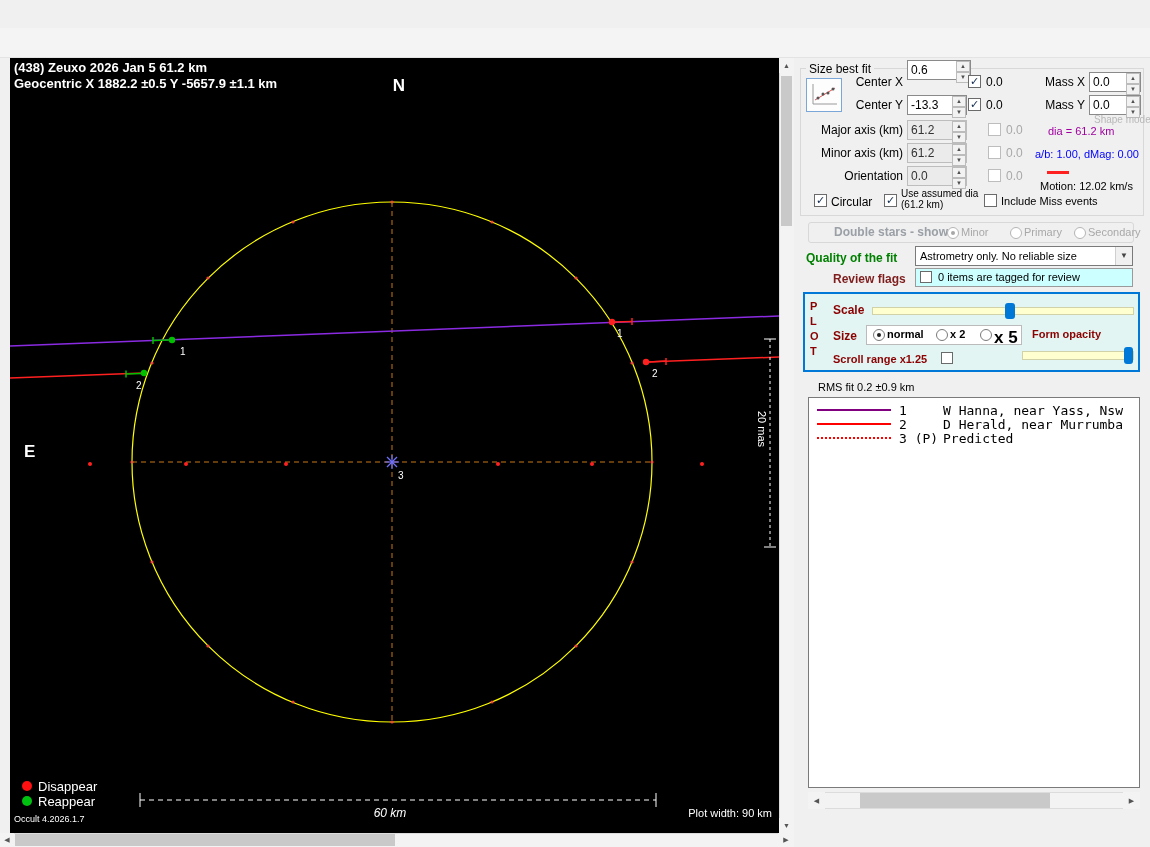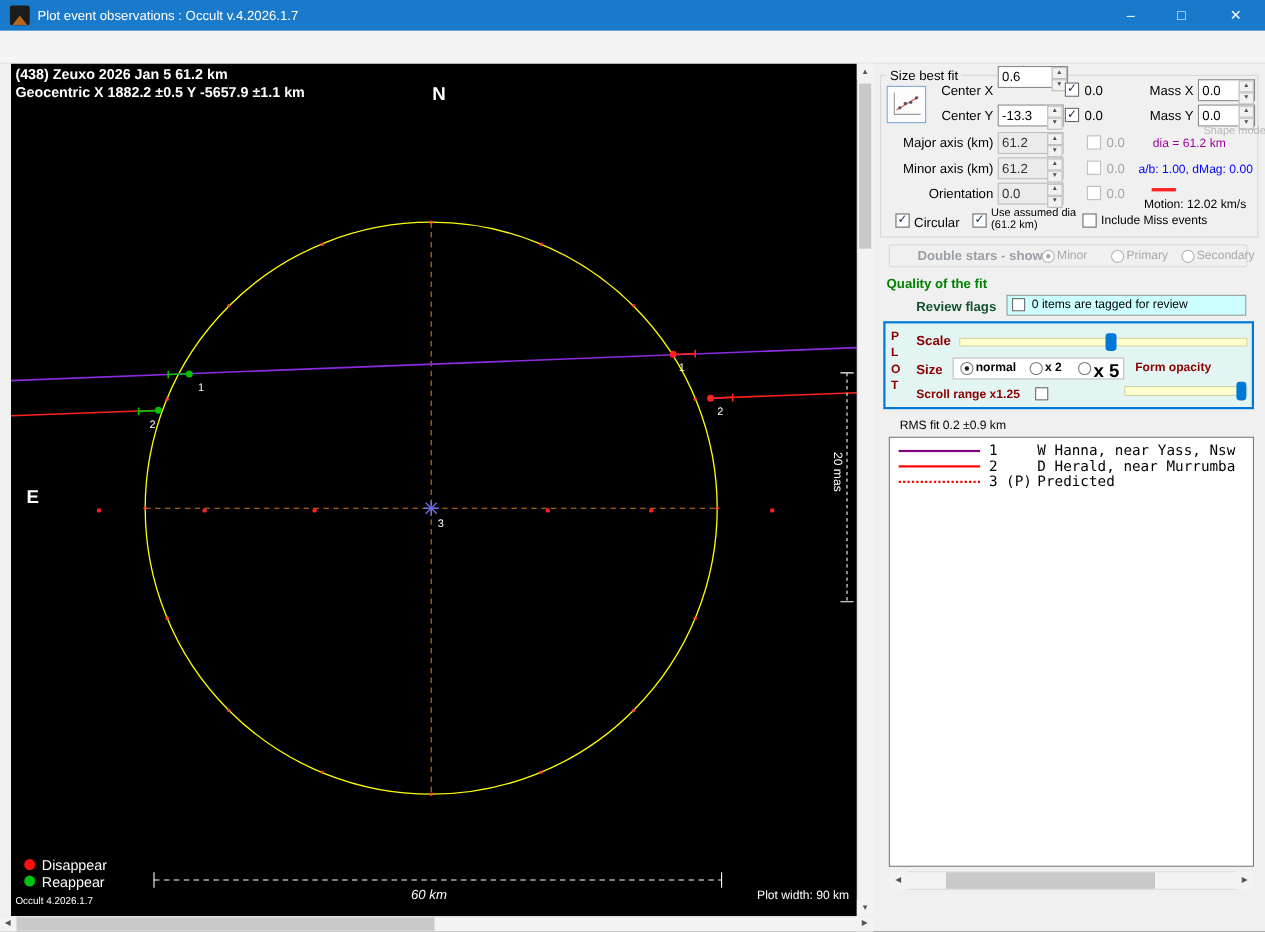--- a/index.html
+++ b/index.html
@@ -51,29 +51,20 @@
   .mono { font-family:"DejaVu Sans Mono", monospace; font-size:13px; }
   .listbox { position:absolute; left:808px; top:397px; width:332px; height:391px; background:#fff; border:1px solid #7a7a7a; }
   .lb-sw { position:absolute; width:74px; height:0; }
   .maroon { color:#8b0000; font-weight:bold; }
 </style>
 </head>
 <body>
 
 <div id="app">
 
-  <div class="titlebar">
-    <div class="app-icon">
-        <div class="mtn"></div>
-      </div>
-    <div class="title-text">Plot event observations : Occult v.4.2026.1.7</div>
-    <div class="tbtn" style="left:1005px;width:46px;">–</div>
-    <div class="tbtn" style="left:1051px;width:46px;">□</div>
-    <div class="tbtn" style="left:1097px;width:53px;">✕</div>
-  </div>
 
   <div class="menubar">
     <div class="mitem" style="left:18px;">with Plot...</div>
     <div class="mitem" style="left:96px;">Plot options...</div>
     <div class="help-ic">?</div>
     <div class="mitem" style="left:208px;">Help</div>
     <div class="mitem" style="left:252px;">Keep form on top</div>
     <div class="mitem" style="left:362px;">Exit</div>
     <div class="btn" style="left:432px;top:33px;width:88px;height:21px;line-height:19px;">Set 'Miss' Times</div>
     <div class="btn" style="left:529px;top:31px;width:55px;height:24px;line-height:20px;border:2px solid #4a4a4a;font-size:12px;">→Editor</div>
@@ -294,21 +285,25 @@
   <div class="gb" style="left:808px;top:222px;width:326px;height:21px;border-radius:3px;"></div>
   <div class="t" style="left:818px;top:225px;font-weight:bold;color:#9aa0a6;padding-left:16px;">Double stars - show</div>
   <div class="radio dis sel" style="left:947px;top:227px;"></div>
   <div class="t" style="left:961px;top:226px;font-size:11px;color:#a8a8a8;">Minor</div>
   <div class="radio dis" style="left:1010px;top:227px;"></div>
   <div class="t" style="left:1024px;top:226px;font-size:11px;color:#a8a8a8;">Primary</div>
   <div class="radio dis" style="left:1074px;top:227px;"></div>
   <div class="t" style="left:1088px;top:226px;font-size:11px;color:#a8a8a8;">Secondary</div>
 
   <div class="t" style="left:806px;top:251px;font-weight:bold;color:#008000;">Quality of the fit</div>
-  <div class="t" style="left:833px;top:272px;font-weight:bold;color:#14532d;">Review flags</div>
+  <div class="combo" style="left:915px;top:246px;width:218px;height:20px;">
+    <div class="cv">Astrometry only. No reliable size</div>
+    <div class="ca">▼</div>
+  </div>
+  <div class="t" style="left:833px;top:272px;font-weight:bold;color:#7f1d1d;">Review flags</div>
   <div class="t" style="left:915px;top:268px;width:218px;height:19px;background:#ccffff;border:1px solid #9a9a9a;"></div>
   <div class="cb" style="left:920px;top:271px;width:12px;height:12px;"></div>
   <div class="t" style="left:938px;top:271px;font-size:11px;">0 items are tagged for review</div>
 
   <div class="t" style="left:803px;top:292px;width:337px;height:80px;border:2px solid #0078d7;background:#e2f5f3;"></div>
   <div class="t maroon" style="left:810px;top:299px;width:10px;white-space:normal;word-break:break-all;font-size:11px;line-height:15px;">PLOT</div>
   <div class="t maroon" style="left:833px;top:303px;">Scale</div>
   <div class="slider-track" style="left:872px;top:307px;width:262px;height:8px;"></div>
   <div class="slider-thumb" style="left:1005px;top:303px;width:10px;height:16px;"></div>
   <div class="t maroon" style="left:833px;top:329px;">Size</div>

